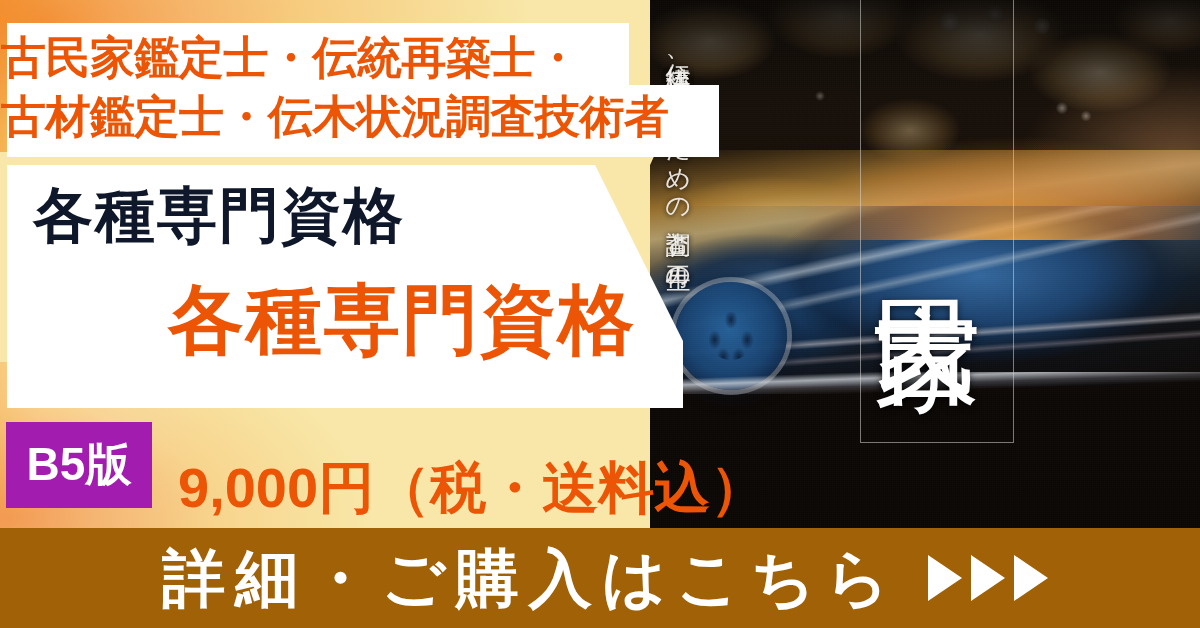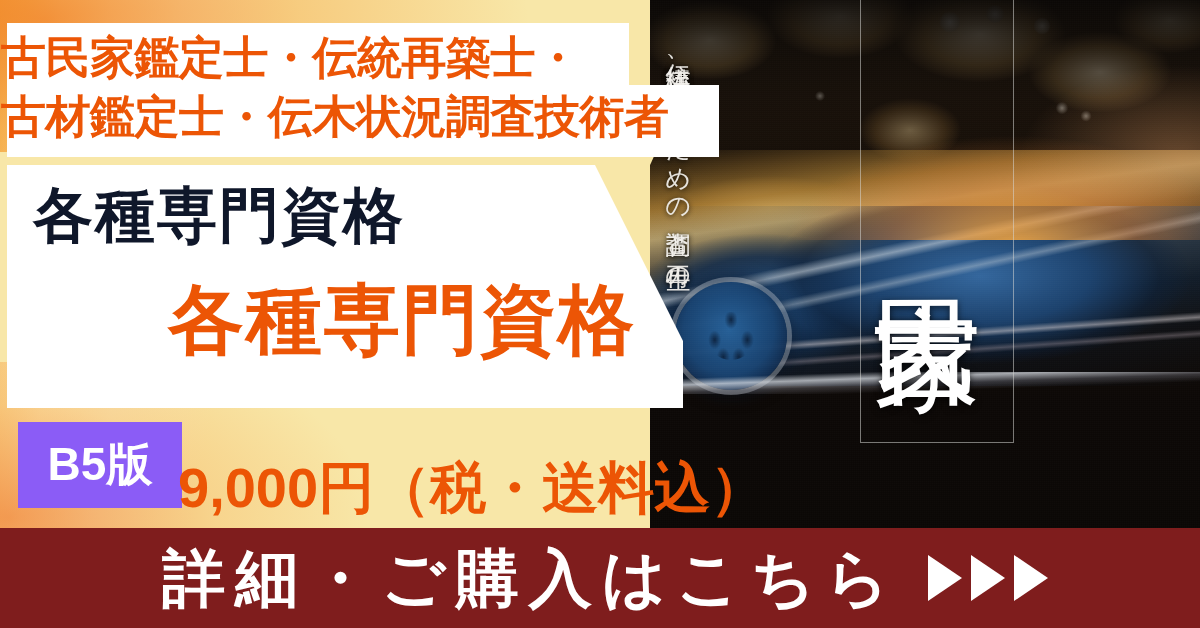--- a/index.html
+++ b/index.html
@@ -186,34 +186,34 @@
     position:absolute;left:33px;top:186px;
     color:#0f172a;font-weight:700;font-size:60px;line-height:1;letter-spacing:2px;
   }
   .title-2{
     position:absolute;left:168px;top:282px;
     color:#EC5505;font-weight:700;font-size:76px;line-height:1;letter-spacing:2px;
   }
 
   
   .badge{
-    position:absolute;left:18px;top:422px;width:164px;height:86px;
-    background:#8b5cf6;color:#ffffff;
+    position:absolute;left:6px;top:422px;width:146px;height:86px;
+    background:#a21caf;color:#ffffff;
     display:flex;align-items:center;justify-content:center;
     font-weight:700;font-size:46px;letter-spacing:0;
   }
   .price{
     position:absolute;left:178px;top:428px;
     color:#EC5505;font-weight:700;font-size:56px;line-height:1.3;letter-spacing:0;margin-top:24px;
   }
 
   
   .cta{
     position:absolute;left:0;bottom:0;width:1200px;height:100px;
-    background:#7f1d1d;
+    background:#a16207;
     display:flex;align-items:center;justify-content:center;gap:28px;
   }
   .cta-text{
     color:#ffffff;font-weight:700;font-size:63px;line-height:1;letter-spacing:10px;
     padding-left:10px;
   }
   .cta-arrows{display:flex;align-items:center;gap:9px;}
   .arrow{
     width:0;height:0;
     border-top:23px solid transparent;

